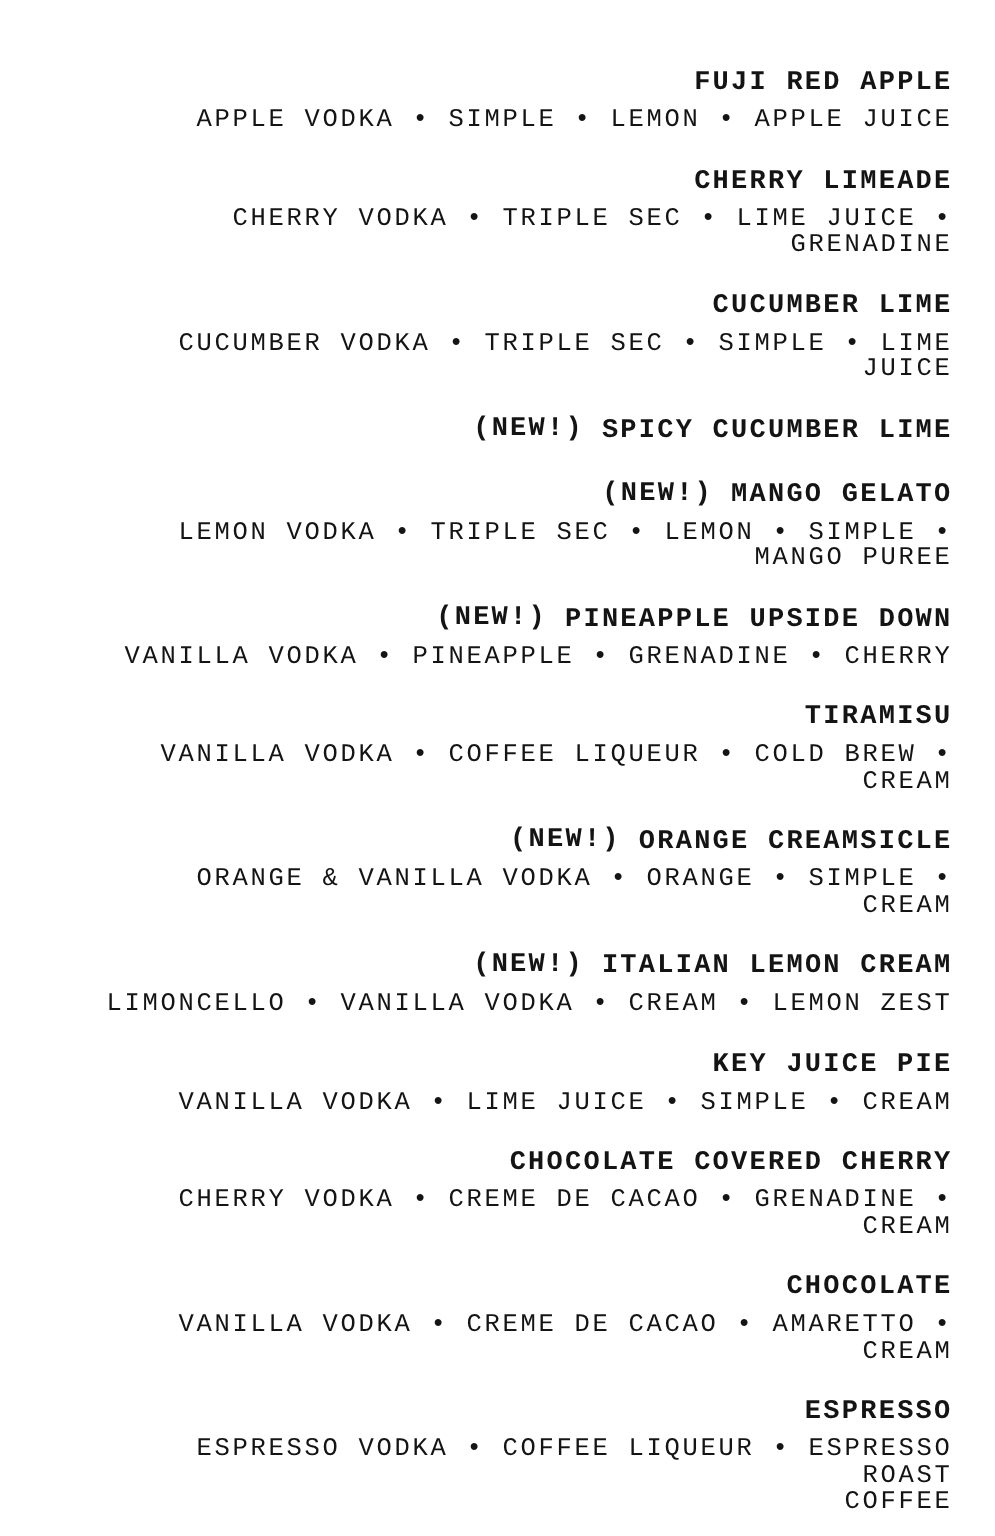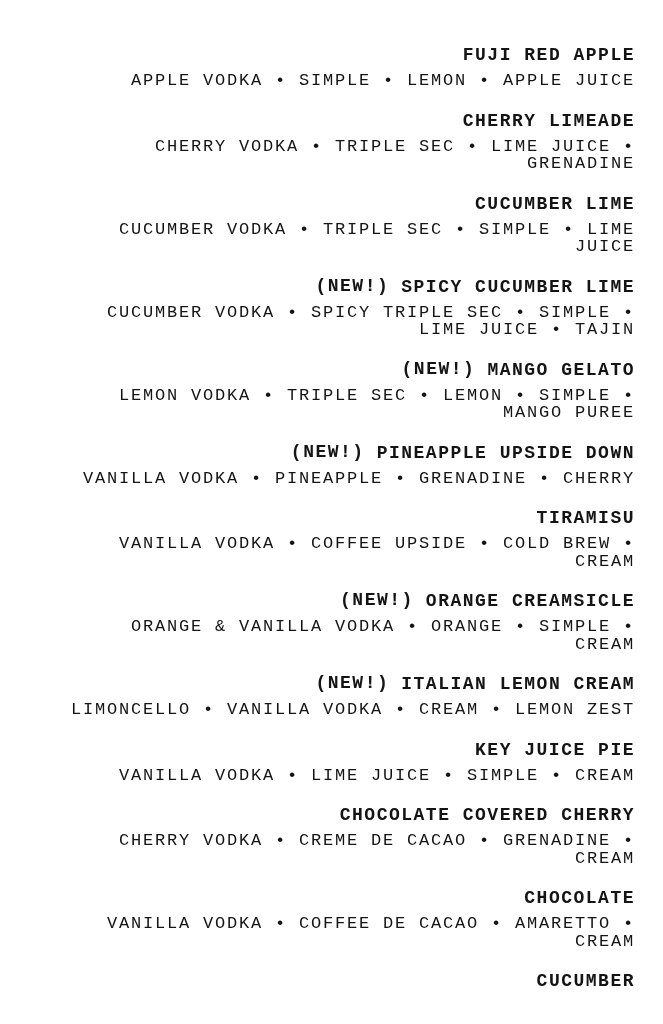--- a/index.html
+++ b/index.html
@@ -90,22 +90,20 @@
 JUICE</div>
   </div>
 
   <div class="item">
     <div class="title-row">
       <span class="title-wrap">
         <span class="new-badge">(NEW!)</span>
         <span class="title">SPICY CUCUMBER LIME</span>
       </span>
     </div>
-    <div class="ingredients">CUCUMBER VODKA • SPICY TRIPLE SEC • SIMPLE •
-LIME JUICE • TAJIN</div>
   </div>
 
   <div class="item">
     <div class="title-row">
       <span class="title-wrap">
         <span class="new-badge">(NEW!)</span>
         <span class="title">MANGO GELATO</span>
       </span>
     </div>
     <div class="ingredients">LEMON VODKA • TRIPLE SEC • LEMON • SIMPLE •
@@ -122,21 +120,21 @@
     <div class="ingredients">VANILLA VODKA • PINEAPPLE • GRENADINE • CHERRY</div>
   </div>
 
   <div class="item">
     <div class="title-row">
       <span class="title-wrap">
         
         <span class="title">TIRAMISU</span>
       </span>
     </div>
-    <div class="ingredients">VANILLA VODKA • COFFEE UPSIDE • COLD BREW •
+    <div class="ingredients">VANILLA VODKA • COFFEE LIQUEUR • COLD BREW •
 CREAM</div>
   </div>
 
   <div class="item">
     <div class="title-row">
       <span class="title-wrap">
         <span class="new-badge">(NEW!)</span>
         <span class="title">ORANGE CREAMSICLE</span>
       </span>
     </div>
@@ -174,24 +172,26 @@
 CREAM</div>
   </div>
 
   <div class="item">
     <div class="title-row">
       <span class="title-wrap">
         
         <span class="title">CHOCOLATE</span>
       </span>
     </div>
-    <div class="ingredients">VANILLA VODKA • COFFEE DE CACAO • AMARETTO • CREAM</div>
+    <div class="ingredients">VANILLA VODKA • CREME DE CACAO • AMARETTO • CREAM</div>
   </div>
 
   <div class="item">
     <div class="title-row">
       <span class="title-wrap">
         
-        <span class="title">CUCUMBER</span>
+        <span class="title">ESPRESSO</span>
       </span>
     </div>
+    <div class="ingredients">ESPRESSO VODKA • COFFEE LIQUEUR • ESPRESSO ROAST
+COFFEE</div>
   </div>
 </div>
 
 </body></html>

